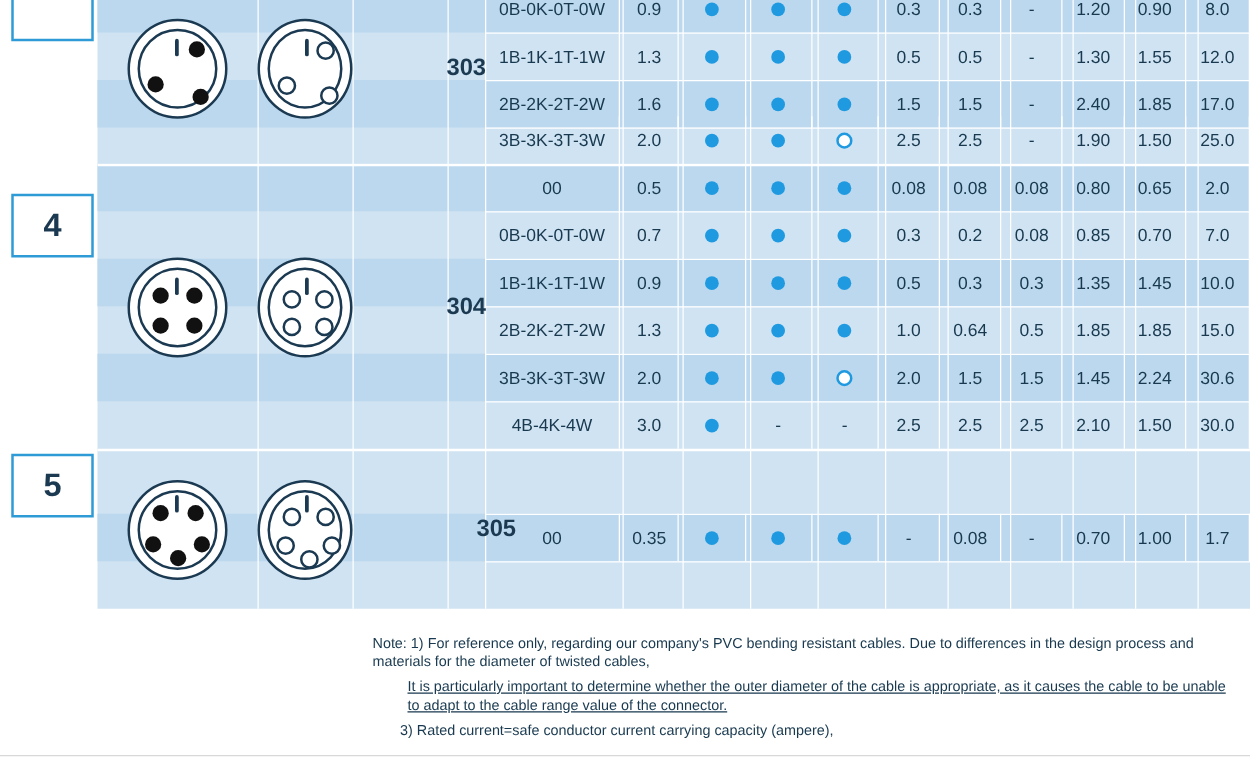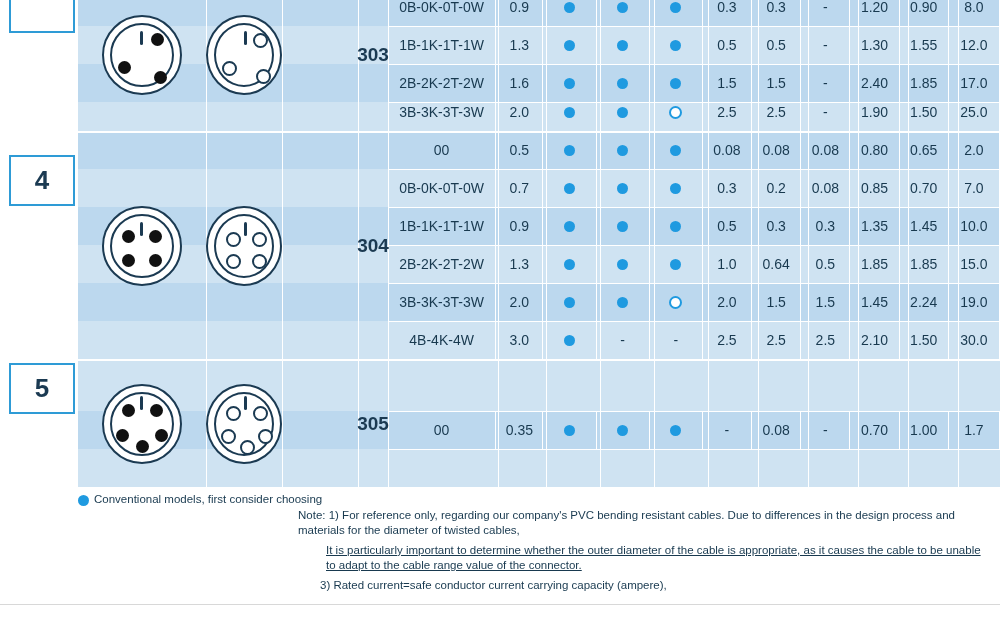--- a/index.html
+++ b/index.html
@@ -339,21 +339,21 @@
           <span class="dot"></span>
         </div>
       <div class="cell c-dot">
           <span class="dot open"></span>
         </div>
       <div class="cell c-num">2.0</div>
       <div class="cell c-num">1.5</div>
       <div class="cell c-num">1.5</div>
       <div class="cell c-num">1.45</div>
       <div class="cell c-num">2.24</div>
-      <div class="cell c-last">19.0</div>
+      <div class="cell c-last">30.6</div>
     </div>
     <div class="rowline" style="top:321px;"></div>
     <div class="row" style="top:321px;">
       <div class="cell c-model">4B-4K-4W</div>
       <div class="cell c-dia">3.0</div>
       <div class="cell c-dot">
           <span class="dot"></span>
         </div>
       <div class="cell c-dot">-</div>
       <div class="cell c-dot">-</div>
@@ -380,21 +380,21 @@
       <div class="conn">
         <div class="inner"></div>
         <div class="pinhole open" style="left:18px;top:20px;"></div>
         <div class="pinhole open" style="left:45px;top:20px;"></div>
         <div class="pinhole open" style="left:13px;top:43px;"></div>
         <div class="pinhole open" style="left:50px;top:43px;"></div>
         <div class="pinhole open" style="left:32px;top:54px;"></div>
         <div class="keyway" style="left:36px;top:10px;"></div>
       </div>
     </div>
-    <div class="code" style="left:280px;top:361px;width:30px;height:126px;">305</div>
+    <div class="code" style="left:280px;top:361px;width:30px;height:126px;padding-left:24px;">305</div>
 
     <div class="rowline" style="top:411px;"></div>
     <div class="row" style="top:411px;">
       <div class="cell c-model">00</div>
       <div class="cell c-dia">0.35</div>
       <div class="cell c-dot">
           <span class="dot"></span>
         </div>
       <div class="cell c-dot">
           <span class="dot"></span>
@@ -406,24 +406,20 @@
       <div class="cell c-num">0.08</div>
       <div class="cell c-num">-</div>
       <div class="cell c-num">0.70</div>
       <div class="cell c-num">1.00</div>
       <div class="cell c-last">1.7</div>
     </div>
     <div class="rowline" style="top:449px;"></div>
   </div>
 
   <div class="legend">
-    <div class="lrow">
-      <span class="glyph"><span class="dot"></span></span>
-      <span>Conventional models, first consider choosing</span>
-    </div>
   </div>
 
   <div class="notes">
     <p>Note: 1) For reference only, regarding our company's PVC bending resistant cables. Due to differences in the design process and materials for the diameter of twisted cables,</p>
     <p class="ind">It is particularly important to determine whether the outer diameter of the cable is appropriate, as it causes the cable to be unable to adapt to the cable range value of the connector.</p>
     <p class="ind2">3) Rated current=safe conductor current carrying capacity (ampere),</p>
   </div>
 
   <div class="bottomline"></div>
 </div>

